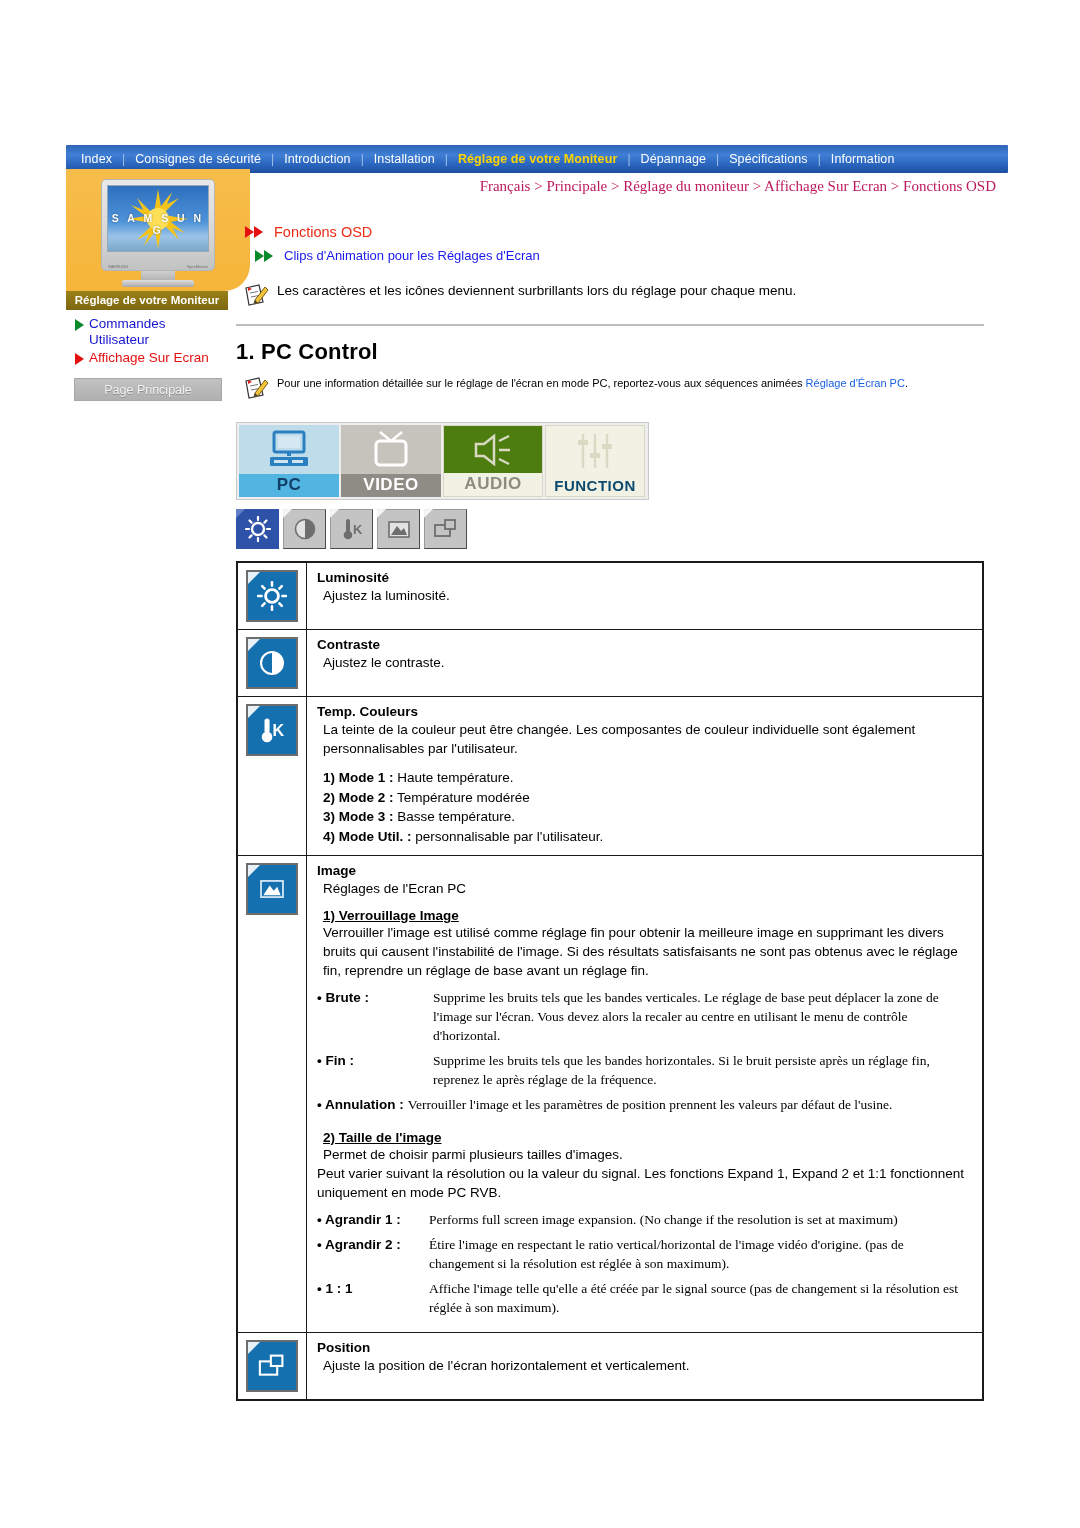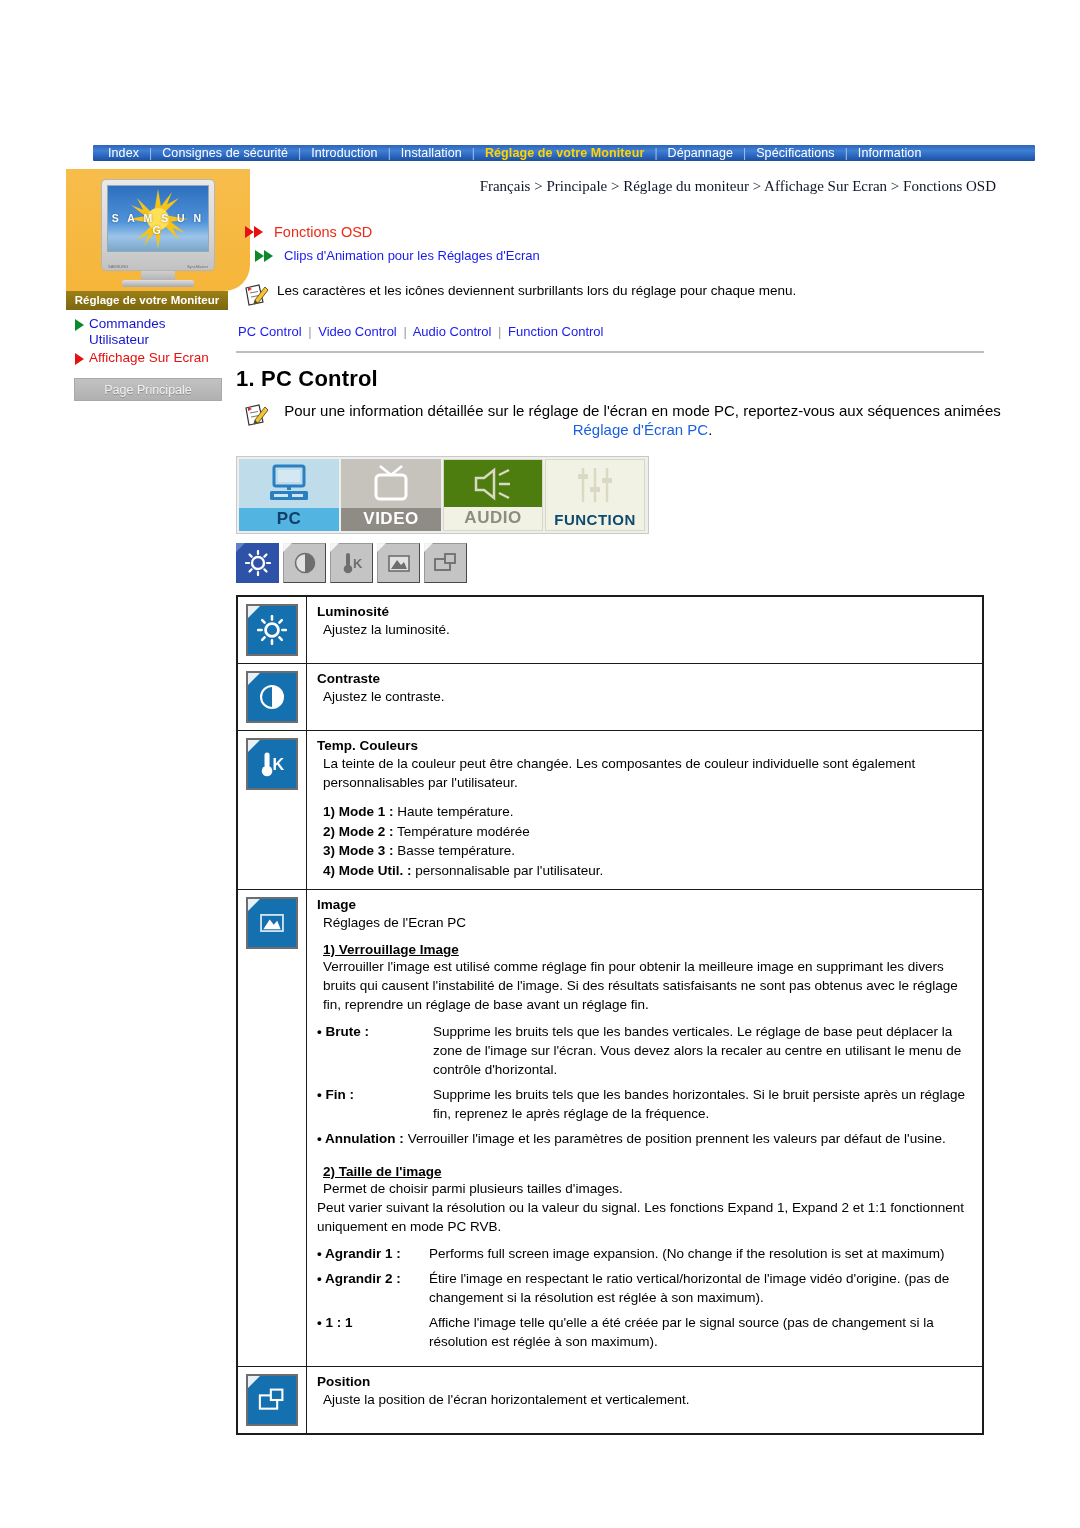--- a/index.html
+++ b/index.html
@@ -15,28 +15,27 @@
     color: #000;
     overflow: hidden;
   }
 
   
   .topnav {
     position: absolute;
     left: 66px;
     top: 145px;
     width: 942px;
-    height: 16px;
+    height: 28px;
     background: linear-gradient(to bottom, #2f64b8 0%, #3f7fd4 35%, #2a65bd 70%, #1d4f9e 100%);
     display: flex;
     align-items: center;
     box-sizing: border-box;
     padding: 0 6px;
     border-radius: 1px;
-    margin-left: 27px;
   }
   .topnav .nav-item {
     color: #ffffff;
     font-size: 12.5px;
     padding: 0 9px;
     white-space: nowrap;
     letter-spacing: .1px;
   }
   .topnav .nav-item.active {
     color: #ffd400;
@@ -188,21 +187,21 @@
     position: absolute;
     left: 236px;
     top: 178px;
     width: 772px;
   }
   .breadcrumb {
     font-family: "Liberation Serif", serif;
     font-size: 15px;
     text-align: right;
     padding-right: 12px;
-    color: #0f172a;
+    color: #be185d;
   }
   .heading-row {
     display: flex;
     align-items: center;
     margin-top: 29px;
     margin-left: 9px;
   }
   .chev {
     flex: 0 0 auto;
     margin-right: 9px;
@@ -249,21 +248,21 @@
     margin: 12px 0 0 0;
     letter-spacing: .2px;
   }
 
   .note-row2 {
     display: flex;
     align-items: flex-start;
     margin-top: 9px;
     margin-left: 7px;
   }
-  .note-row2 .note-text { font-size: 15px; line-height: 19px; text-align: center; }
+  .note-row2 .note-text { font-size: 11px; line-height: 19px; }
   .inline-link { color: #1a5fe0; }
 
   
   .tabstrip {
     margin-top: 17px;
     display: flex;
     width: 413px;
     border: 1px solid #c9c9c9;
     background: #eeeeee;
     padding: 2px;
@@ -409,21 +408,21 @@
     display: flex;
     font-size: 13.5px;
     line-height: 19px;
     margin-bottom: 6px;
   }
   .bullet .bl {
     flex: 0 0 auto;
     font-weight: bold;
     white-space: nowrap;
   }
-  .bullet .bt { flex: 1 1 auto; }
+  .bullet .bt { flex: 1 1 auto; font-family: Liberation Serif, serif; }
   .bullets.w1 .bl { width: 116px; }
   .bullets.w1 .bullet.wide .bl { width: auto; padding-right: 4px; }
   .bullets.w2 .bl { width: 112px; }
 </style>
 </head>
 <body>
 
 <div class="topnav">
   <span class="nav-item">Index</span>
   <span class="nav-sep">|</span>
@@ -522,29 +521,20 @@
         <line x1="7" y1="11" x2="15" y2="9.5" stroke="#777" stroke-width="1"></line>
         <line x1="8" y1="15" x2="16" y2="13.5" stroke="#777" stroke-width="1"></line>
         <polygon points="5,5 9,7 5,9" fill="#e02020"></polygon>
         <polygon points="12,18 22,5 25,8 15,21 11,22" fill="#f2c43a" stroke="#7a5a10" stroke-width="1"></polygon>
         <polygon points="11,22 12,18 15,21" fill="#444"></polygon>
       </svg>
     </span>
     <span class="note-text">Les caractères et les icônes deviennent surbrillants lors du réglage pour chaque menu.</span>
   </div>
 
-  <div class="sublinks">
-    <span class="lk">PC Control</span>
-    <span class="bar">|</span>
-    <span class="lk">Video Control</span>
-    <span class="bar">|</span>
-    <span class="lk">Audio Control</span>
-    <span class="bar">|</span>
-    <span class="lk">Function Control</span>
-  </div>
 
   <div class="hr"></div>
 
   <div class="sec-title">1. PC Control</div>
 
   <div class="note-row2">
     <span class="note-icon">
       <svg width="26" height="26" viewBox="0 0 26 26">
         <polygon points="3,6 16,3 20,20 6,23" fill="#ffffff" stroke="#333" stroke-width="1.2"></polygon>
         <line x1="7" y1="11" x2="15" y2="9.5" stroke="#777" stroke-width="1"></line>

